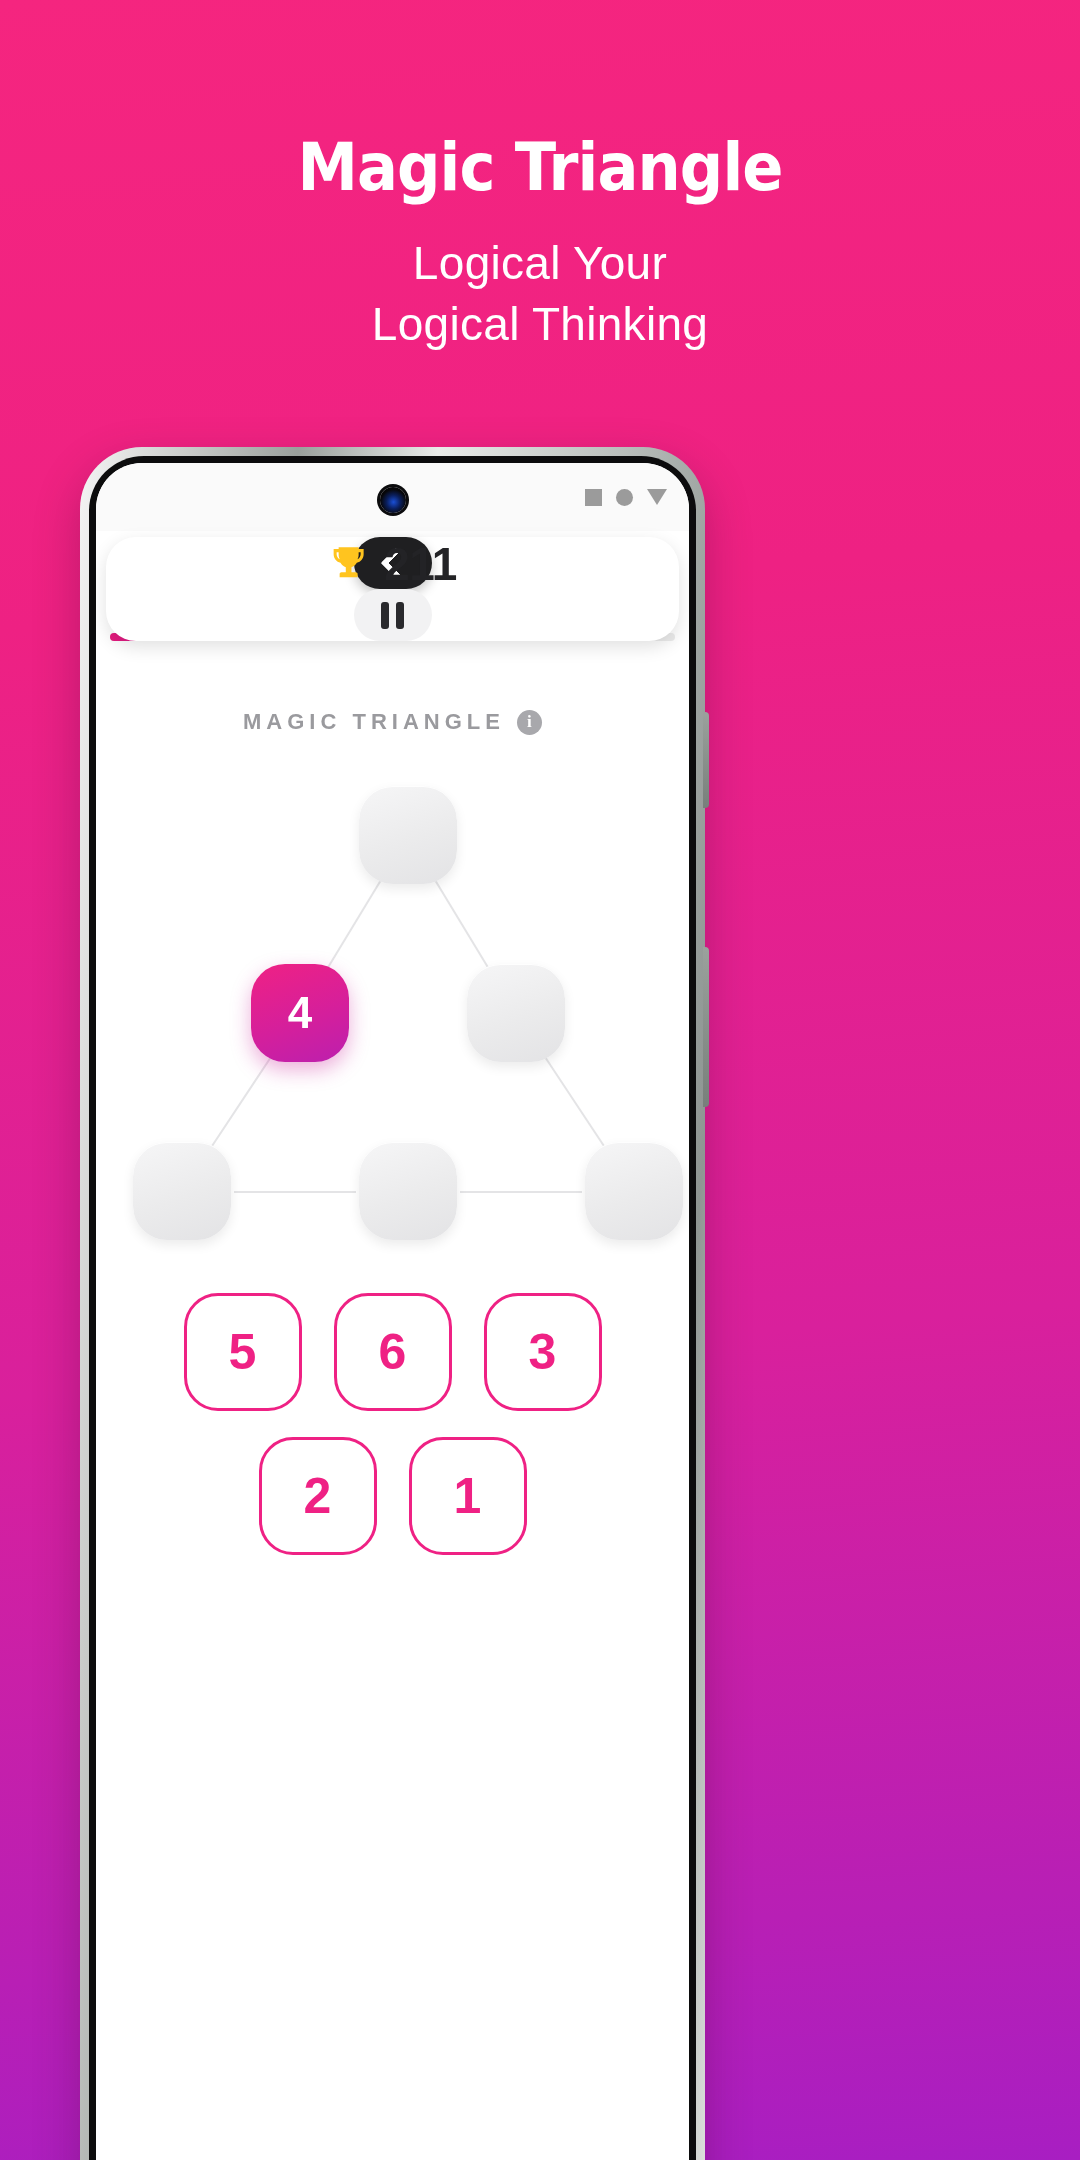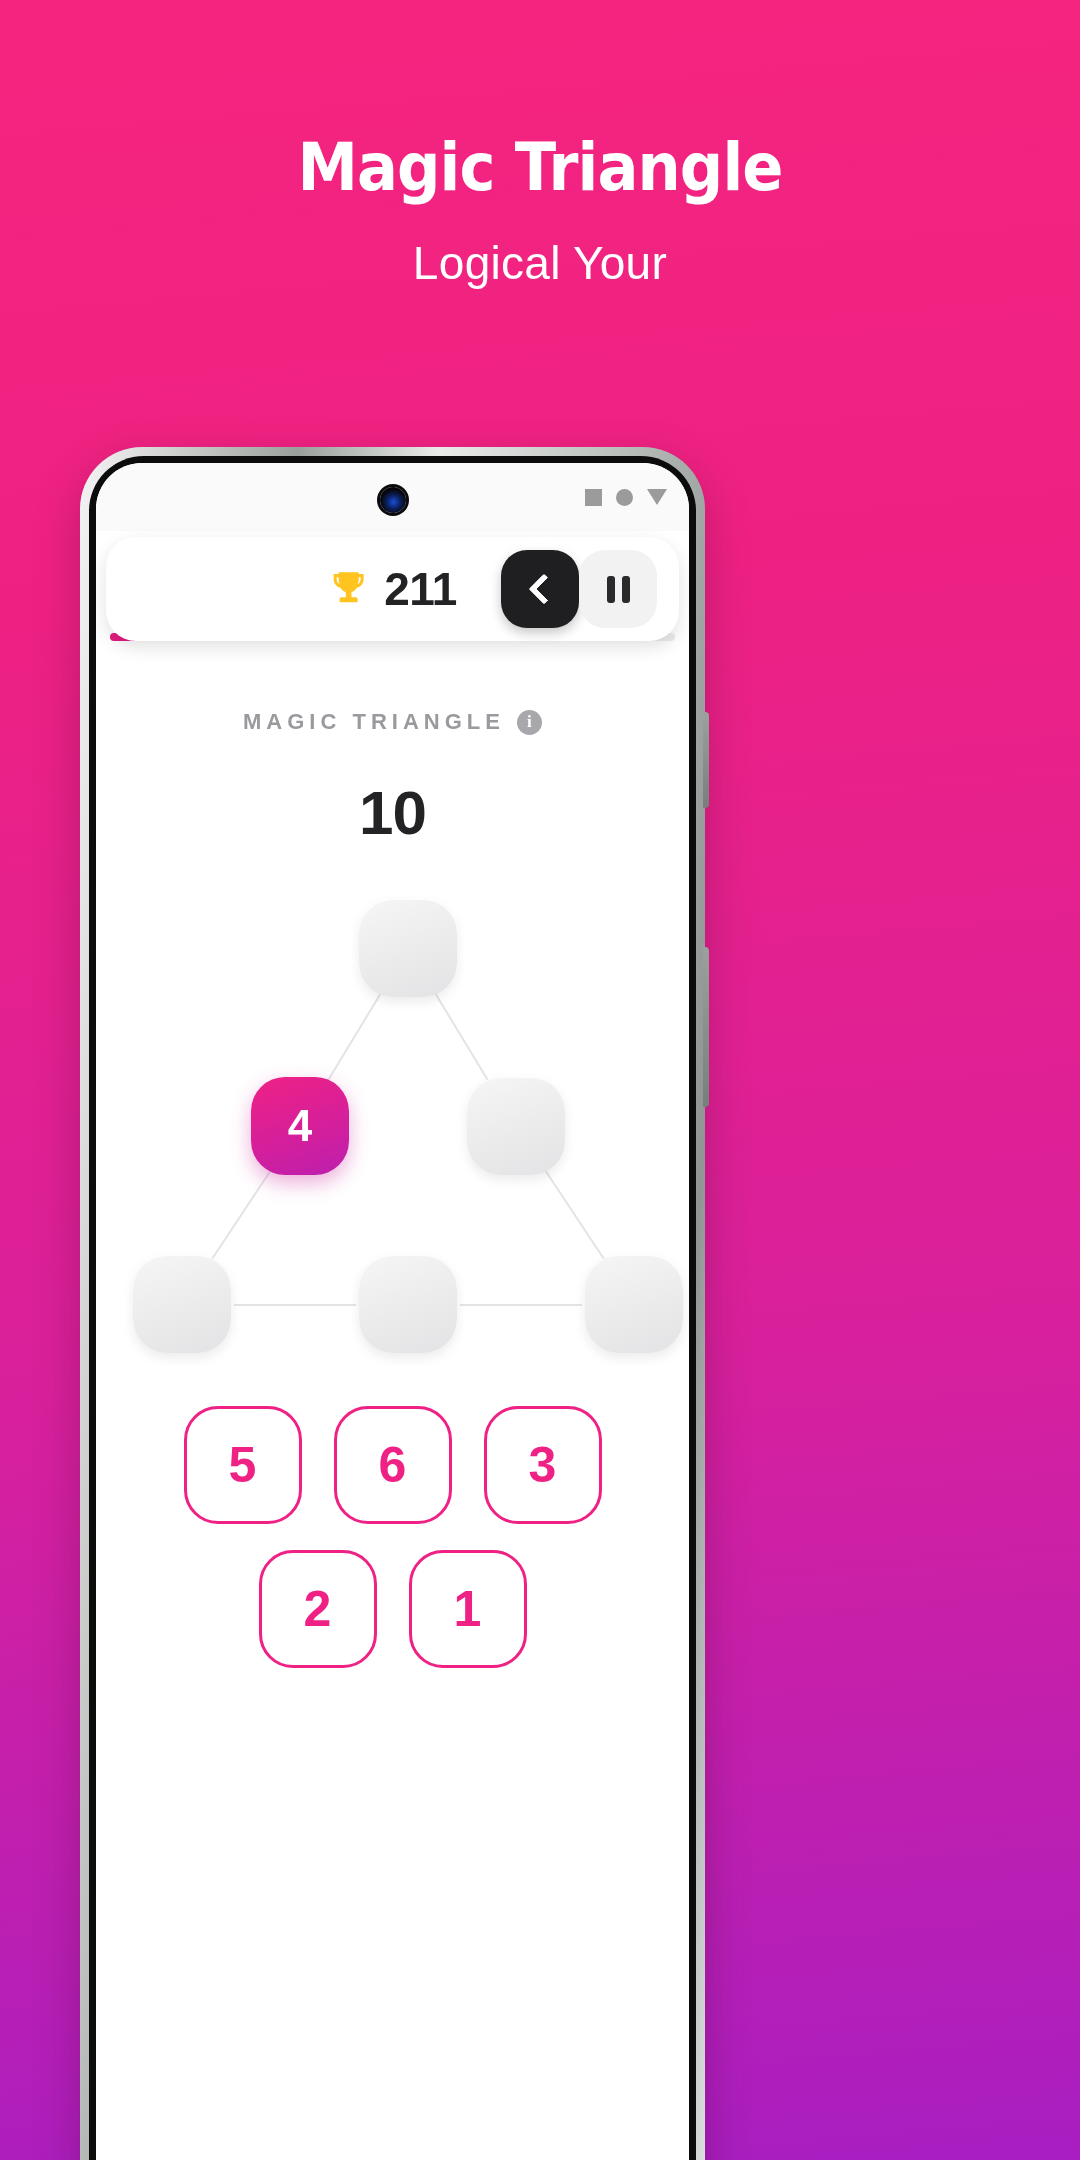--- a/index.html
+++ b/index.html
@@ -124,23 +124,24 @@
   }
   .header-card {
     position: relative;
     margin: 6px 10px 0 10px;
     height: 104px;
     border-radius: 30px;
     background: #ffffff;
     box-shadow: 0 6px 18px rgba(0,0,0,0.12);
     display: flex;
     align-items: center;
-    justify-content: flex-end;
+    justify-content: flex-start;
     padding: 0 22px;
     z-index: 2;
+    flex-direction: column;
   }
   .back-btn {
     width: 78px; height: 78px;
     border-radius: 26px;
     background: #1f1f21;
     display: flex; align-items: center; justify-content: center;
     box-shadow: 0 5px 12px rgba(0,0,0,0.22);
     cursor: pointer;
   }
   .chev {
@@ -249,20 +250,21 @@
     cursor: pointer;
   }
 </style>
 </head>
 <body>
 
 <div class="promo">
   <div class="promo-title">Magic Triangle</div>
   <div class="promo-sub">
     <span class="line">Logical Your</span>
+    <span class="line">Logical Thinking</span>
   </div>
 </div>
 
 <div class="phone">
   <div class="phone-body"></div>
   <div class="btn-vol b1"></div>
   <div class="btn-vol b2"></div>
   <div class="phone-bezel"></div>
 
   <div class="phone-screen">
@@ -300,21 +302,20 @@
             <span class="pause-bar"></span>
           </div>
         </div>
       </div>
 
       <div class="puzzle-label">
         <span>MAGIC TRIANGLE</span>
         <span class="info-dot">i</span>
       </div>
 
-      <div class="target-num">10</div>
 
       <div class="triangle-board">
 
         <div class="edge" style="left: 285.026px; top: 116.457px; width: 104.202px; transform: rotate(2.11616rad);"></div>
           <div class="edge" style="left: 338.974px; top: 116.457px; width: 104.202px; transform: rotate(1.02543rad);"></div>
           <div class="edge" style="left: 175.268px; top: 293.341px; width: 109.56px; transform: rotate(2.1562rad);"></div>
           <div class="edge" style="left: 448.732px; top: 293.341px; width: 109.56px; transform: rotate(0.985391rad);"></div>
           <div class="edge" style="left: 138px; top: 428px; width: 122px; transform: rotate(0rad);"></div>
           <div class="edge" style="left: 364px; top: 428px; width: 122px; transform: rotate(0rad);"></div>
           <div id="nodes-host">

